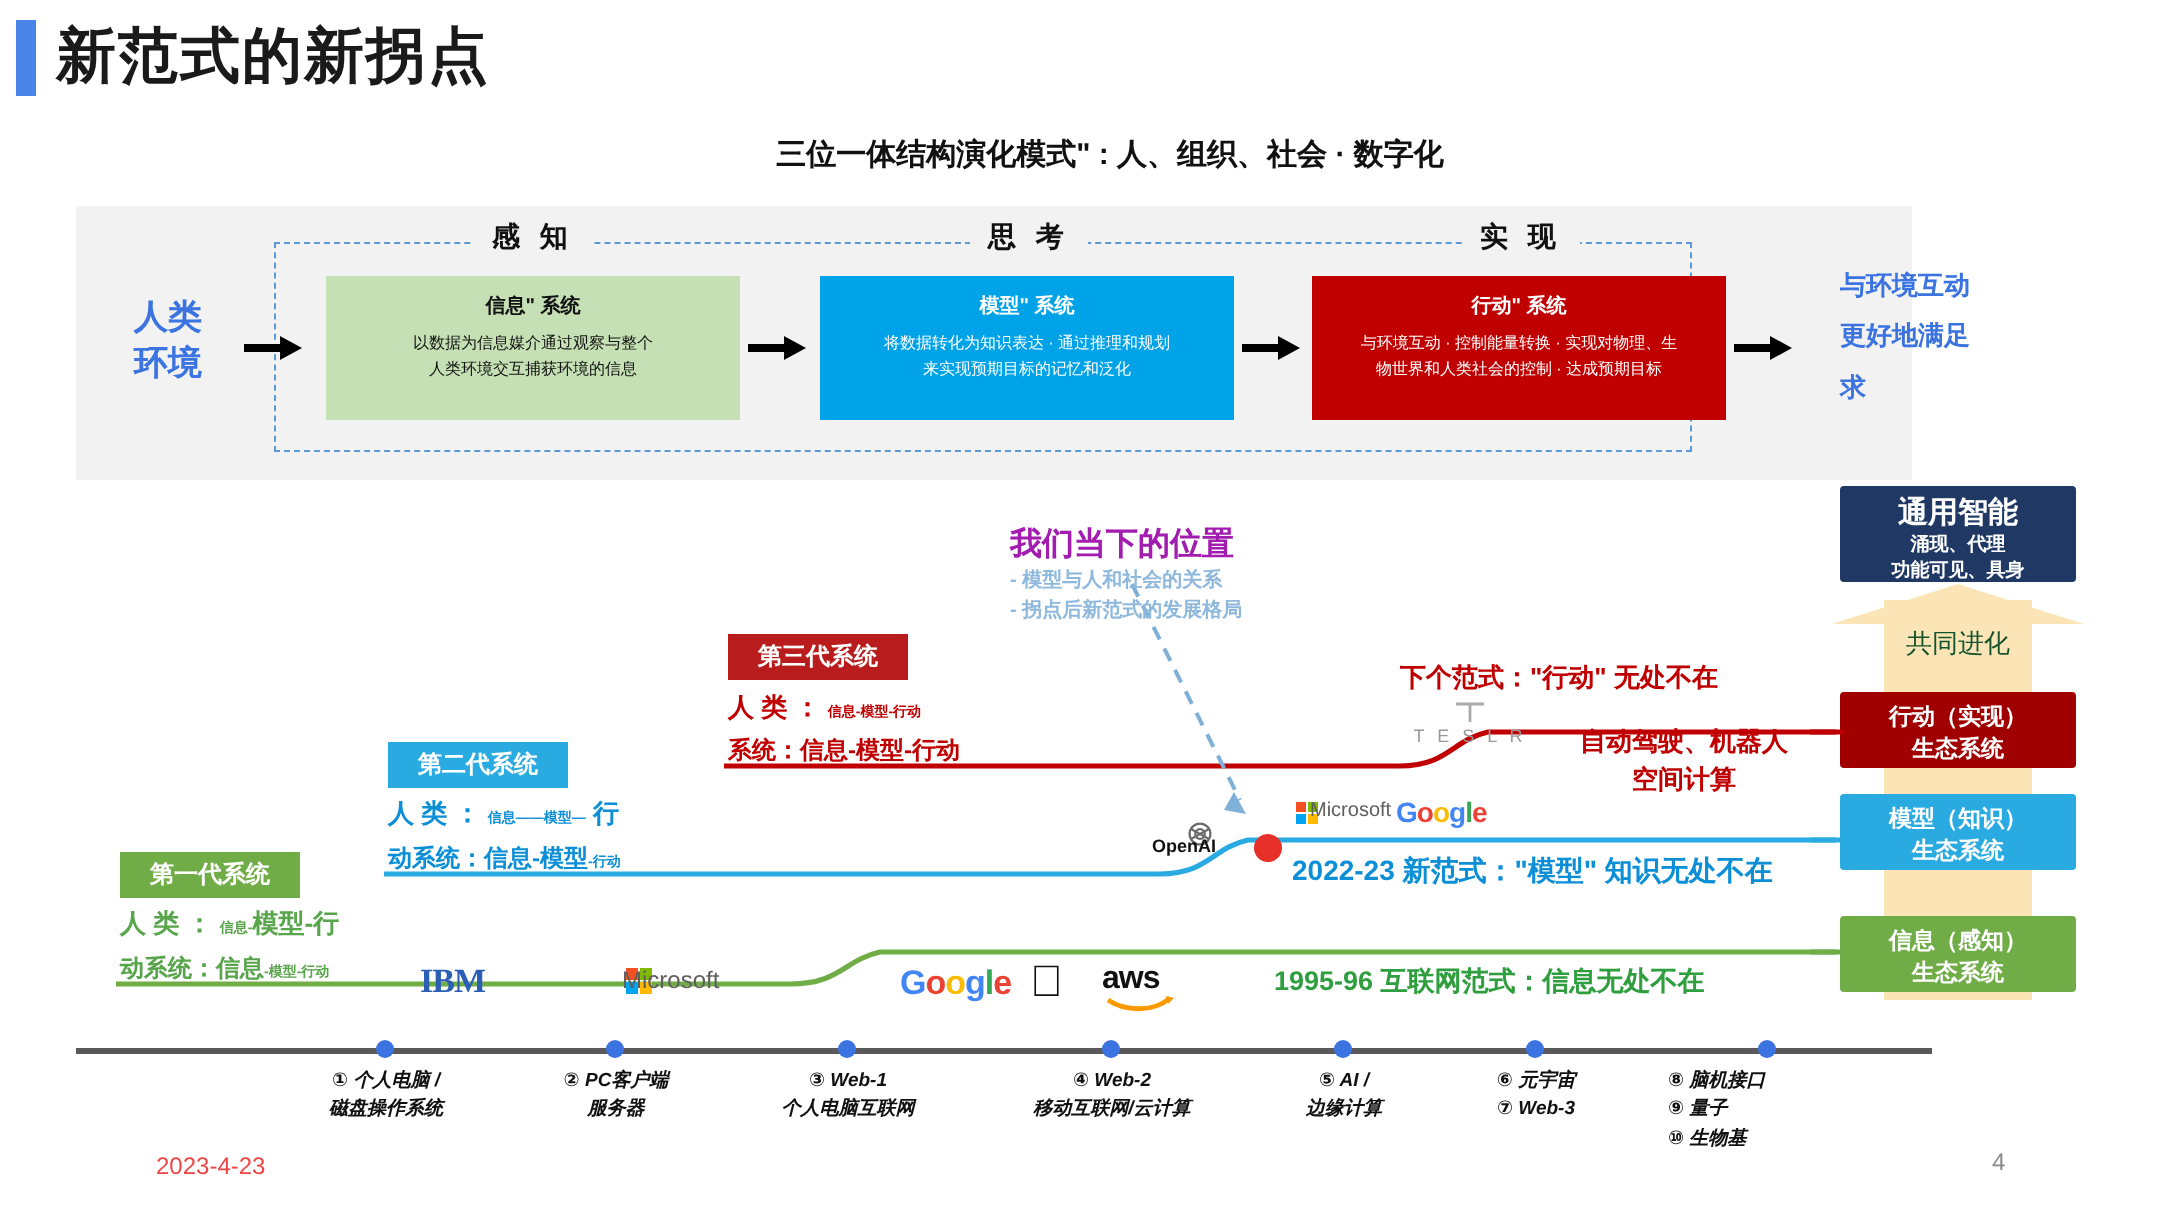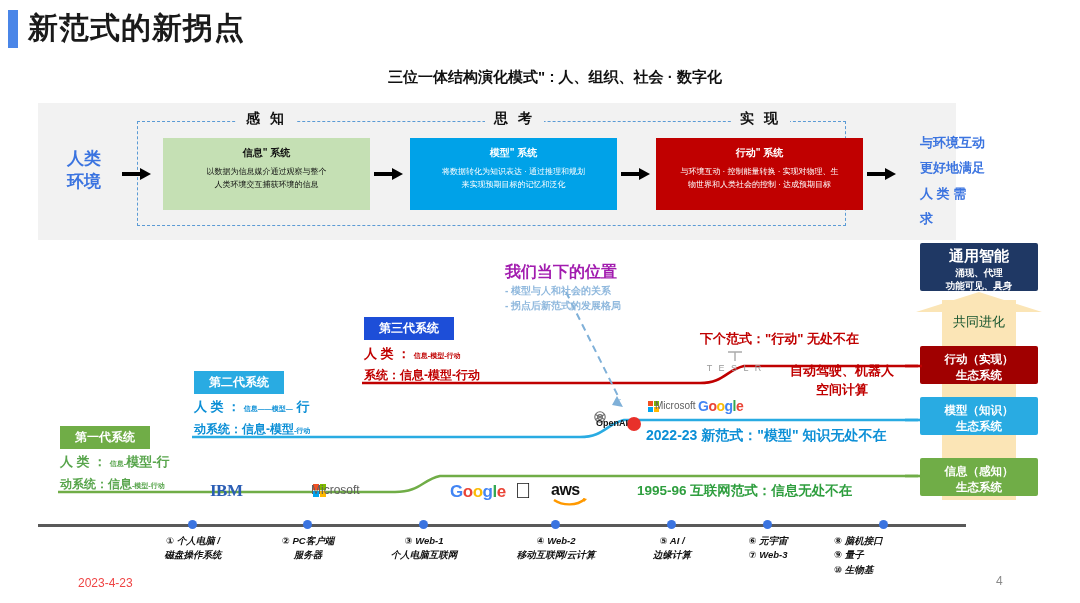--- a/index.html
+++ b/index.html
@@ -61,21 +61,21 @@
   .evo-band { position: absolute; left: 942px; top: 300px; width: 74px; height: 200px; background: #fbe5b6; }
   .evo-arrow { position: absolute; left: 916px; top: 292px; width: 0; height: 0;
                border-left: 63px solid transparent; border-right: 63px solid transparent;
                border-bottom: 20px solid #fbe5b6; }
   .evo-label { position: absolute; left: 920px; top: 313px; width: 118px; text-align: center;
                font-size: 13px; font-weight: normal; color: #14532d; }
 
   
   .gtag { position: absolute; color: #fff; font-size: 12px; font-weight: bold;
           text-align: center; padding: 3px 0; width: 90px; }
-  .g3 { left: 364px; top: 317px; background: #1d4ed8; }
+  .g3 { left: 364px; top: 317px; background: #b91c1c; }
   .g2 { left: 194px; top: 371px; background: #29abe2; }
   .g1 { left: 60px; top: 426px; background: #70ad47; }
 
   .gline { position: absolute; font-weight: bold; white-space: nowrap; }
   .gl-h { font-size: 13px; }
   .gl-s { font-size: 12px; }
   .sm { font-size: 7px; }
   .c-red { color: #c00000; }
   .c-blue { color: #0c8fd6; }
   .c-green { color: #58a54c; }
@@ -96,21 +96,21 @@
 
   
   .logo { position: absolute; font-weight: bold; }
   .ibm { left: 210px; top: 481px; font-size: 17px; font-weight: bold; color: #2b5eb5;
          font-family: "Liberation Serif", serif; letter-spacing: -0.5px; }
   .ms1 { left: 311px; top: 483px; font-size: 12px; color: #5e5e5e; font-weight: normal; }
   .goog { left: 450px; top: 482px; font-size: 17px; font-weight: bold; letter-spacing: -0.5px; }
   .apple { left: 515px; top: 478px; font-size: 22px; color: #111; }
   .aws { left: 551px; top: 481px; font-size: 16px; font-weight: bold; color: #111;
          letter-spacing: -0.5px; }
-  .openai { left: 576px; top: 418px; width: 52px; text-align: right; font-size: 9px;
+  .openai { left: 576px; top: 418px; width: 52px; text-align: left; font-size: 9px;
             font-weight: bold; color: #111; }
   .ms2 { left: 655px; top: 400px; font-size: 10px; color: #5e5e5e; font-weight: normal; }
   .goog2 { left: 698px; top: 398px; font-size: 14px; font-weight: bold; letter-spacing: -0.5px; }
   .tesla { left: 700px; top: 363px; width: 70px; text-align: center; font-size: 9px;
            color: #999; letter-spacing: 2px; font-weight: normal; }
 
   
   .tl-line { position: absolute; left: 38px; top: 524px; width: 928px; height: 3px; background: #595959; }
   .tl-dot { position: absolute; top: 520px; width: 9px; height: 9px; border-radius: 50%; background: #3b74e0; }
   .tl-lbl { position: absolute; top: 534px; text-align: center; font-size: 9.5px;
@@ -175,21 +175,20 @@
   </div>
 
   <div class="arr" style="left:867px;">
     <div class="shaft"></div>
       <div class="head"></div>
     </div>
 
   <div class="right-text">
     <div>与环境互动</div>
     <div>更好地满足</div>
-    <div>人 类 需</div>
     <div>求</div>
   </div>
 
   <div class="evo-band"></div>
   <div class="evo-arrow"></div>
   <div class="evo-label">共同进化</div>
 
   <div class="rbox agi">
     <div class="l1">通用智能</div>
     <div class="l2">涌现、代理</div>

